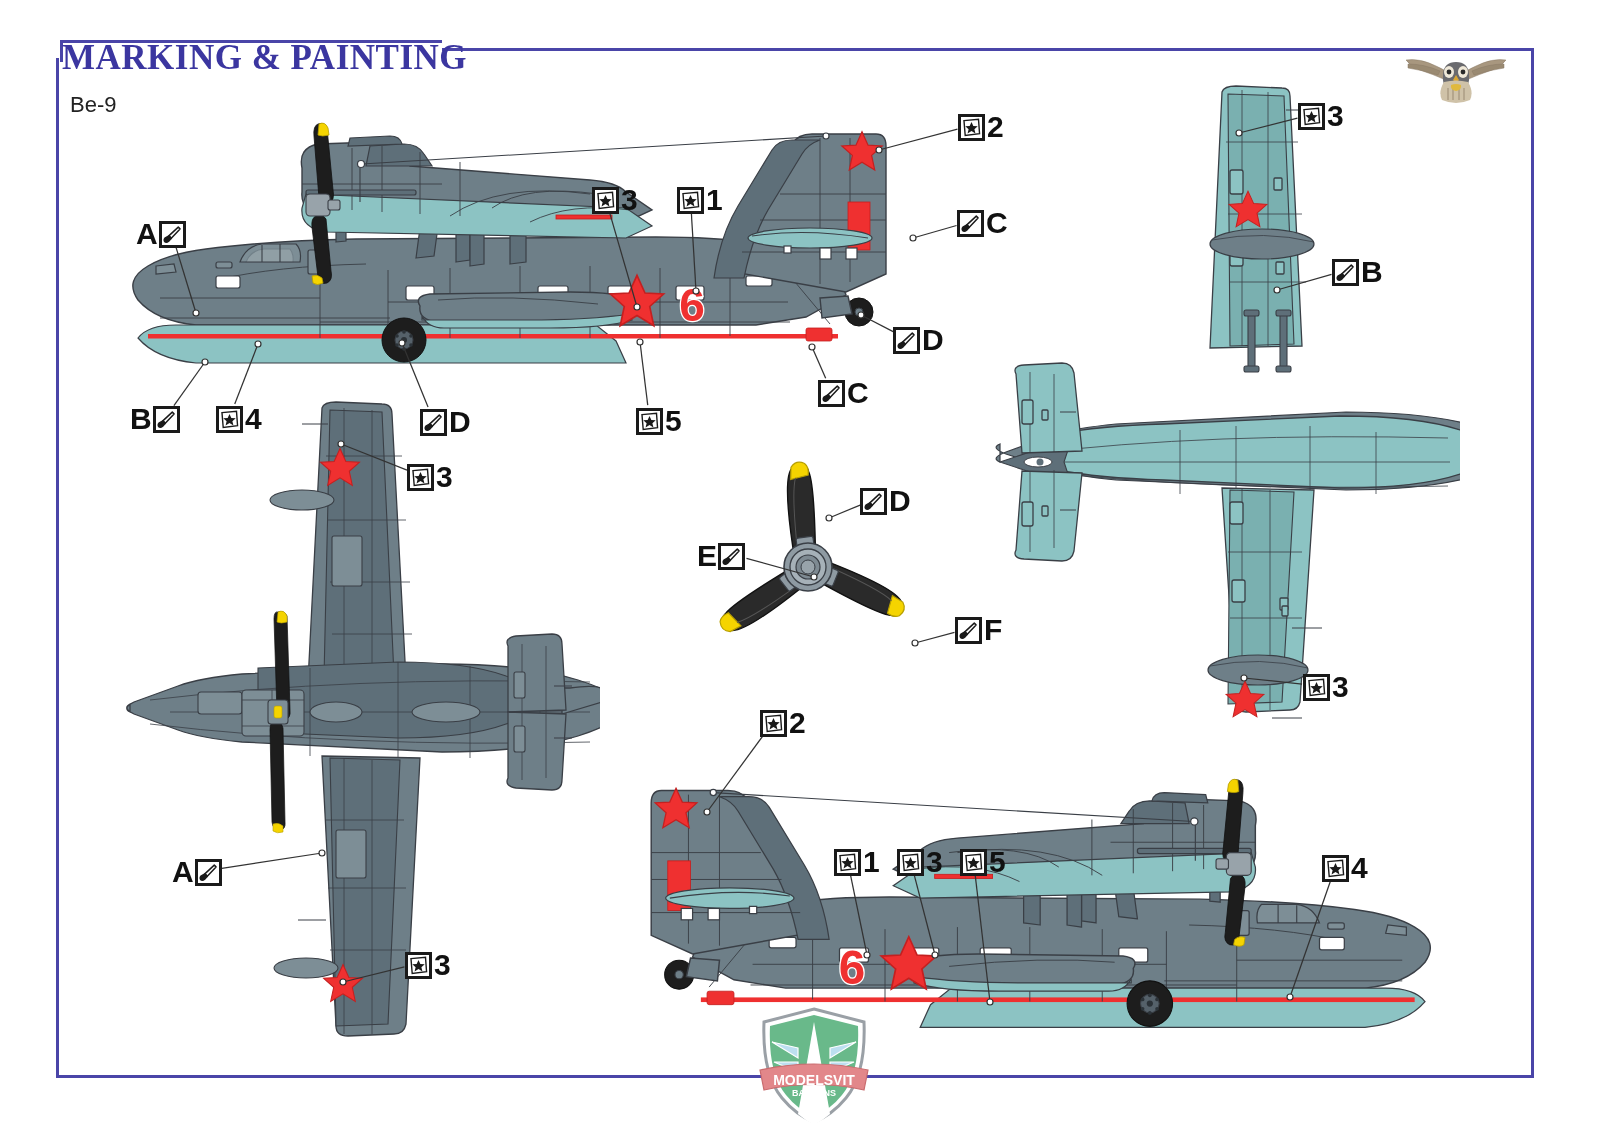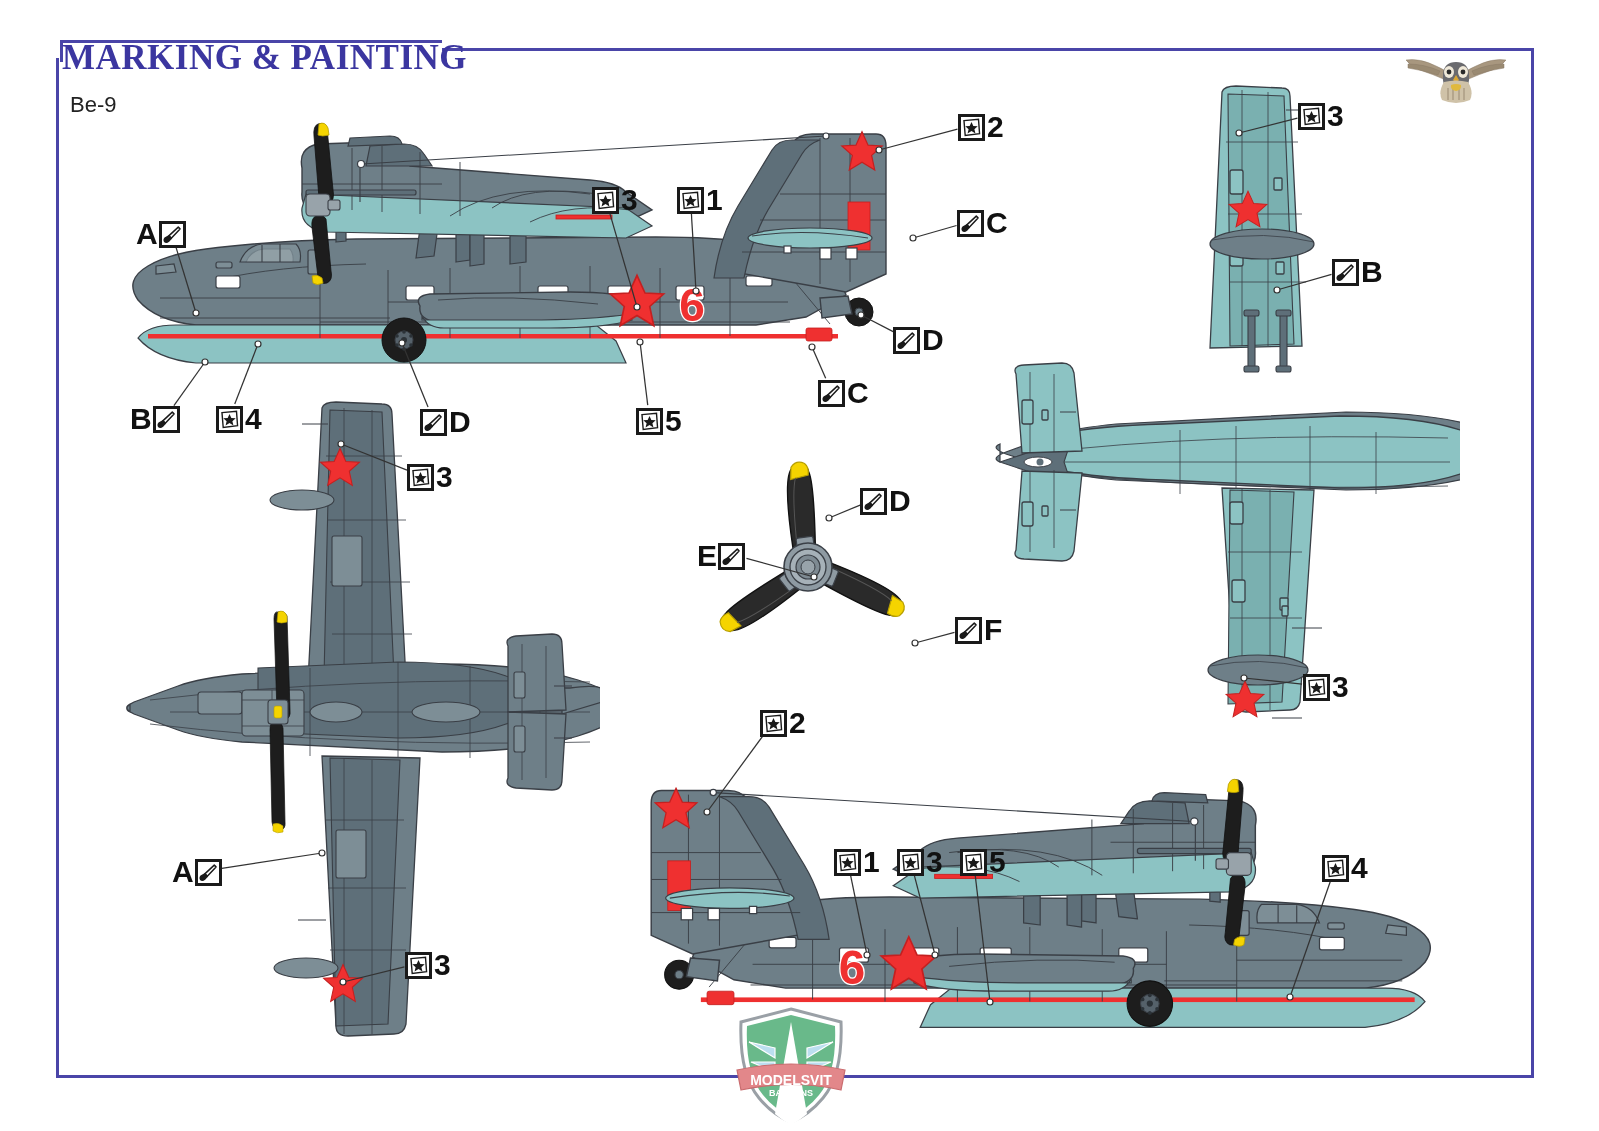--- a/index.html
+++ b/index.html
@@ -31,21 +31,21 @@
 
   #subtitle{
     position:absolute;left:70px;top:92px;font-size:22px;color:#222;
     font-family:"Liberation Sans",sans-serif;
   }
 
   
   #owl{position:absolute;left:1396px;top:48px;width:120px;height:56px;}
 
   
-  #brand{position:absolute;left:735px;top:1006px;width:112px;height:120px;}
+  #brand{position:absolute;left:758px;top:1006px;width:112px;height:120px;}
   .brand-label{font-family:"Liberation Sans",sans-serif;font-weight:bold;}
 
   
   .plate{position:absolute;}
   .plate svg{display:block;}
 
   
   .callout{position:absolute;display:flex;align-items:center;gap:1px;}
   .callout .mbox{
     width:27px;height:27px;border:3px solid #1a1a1a;box-sizing:border-box;

